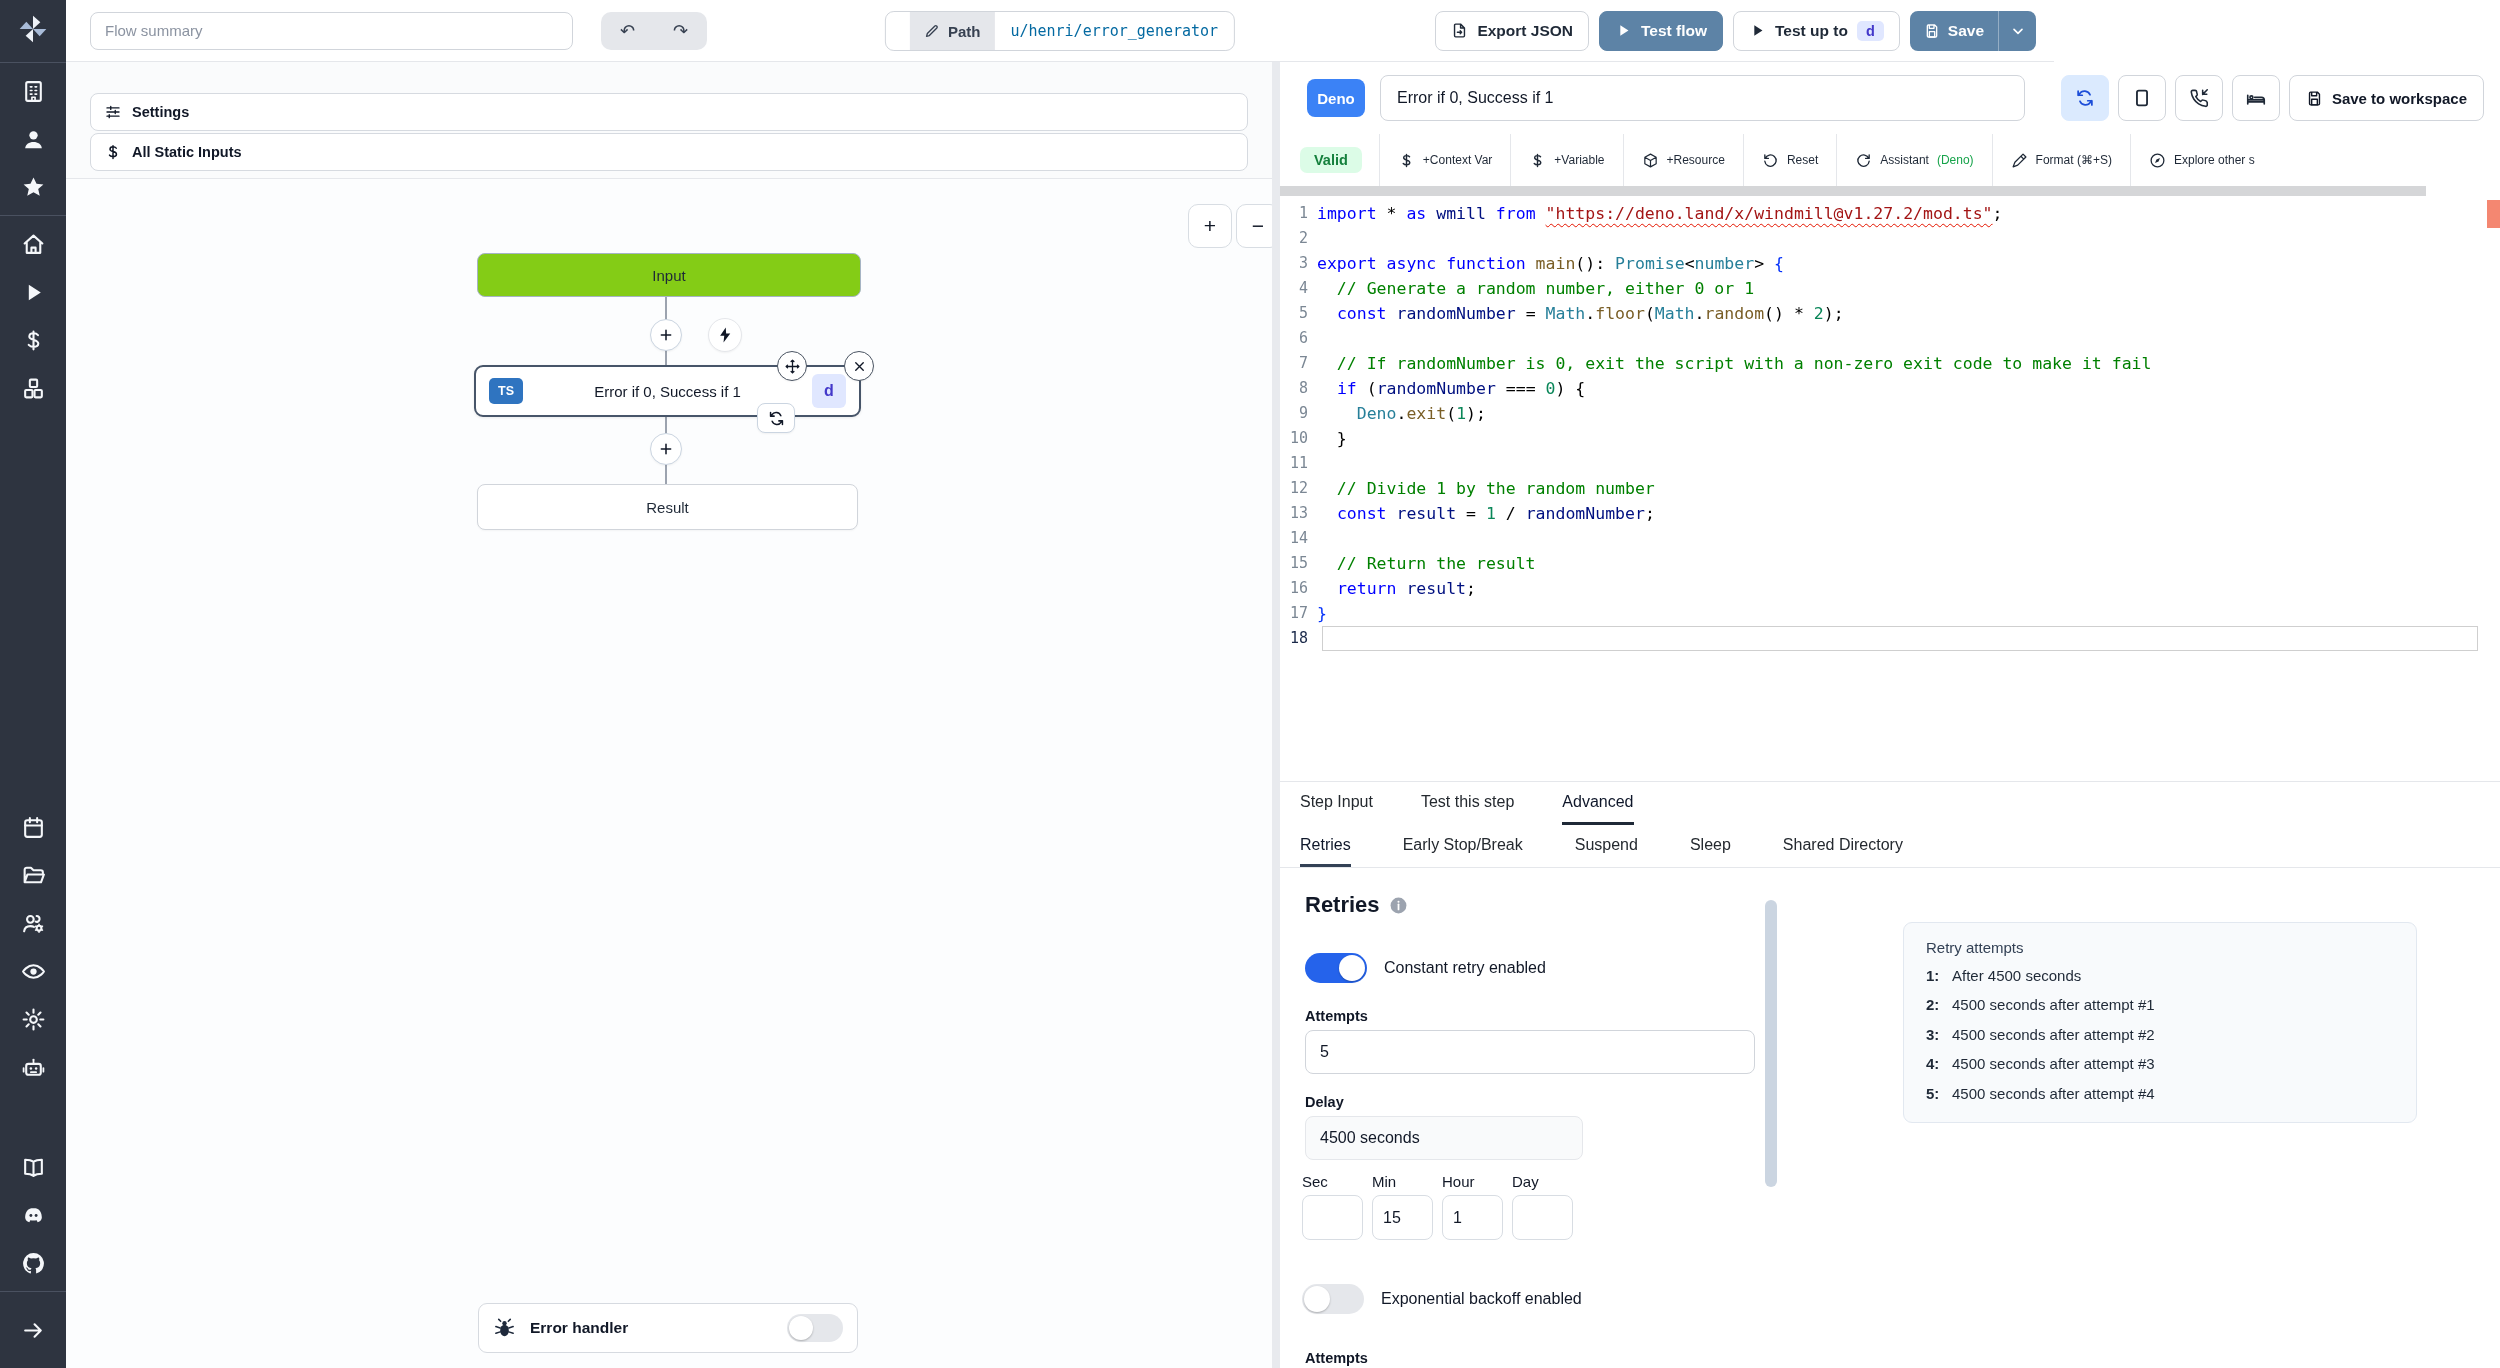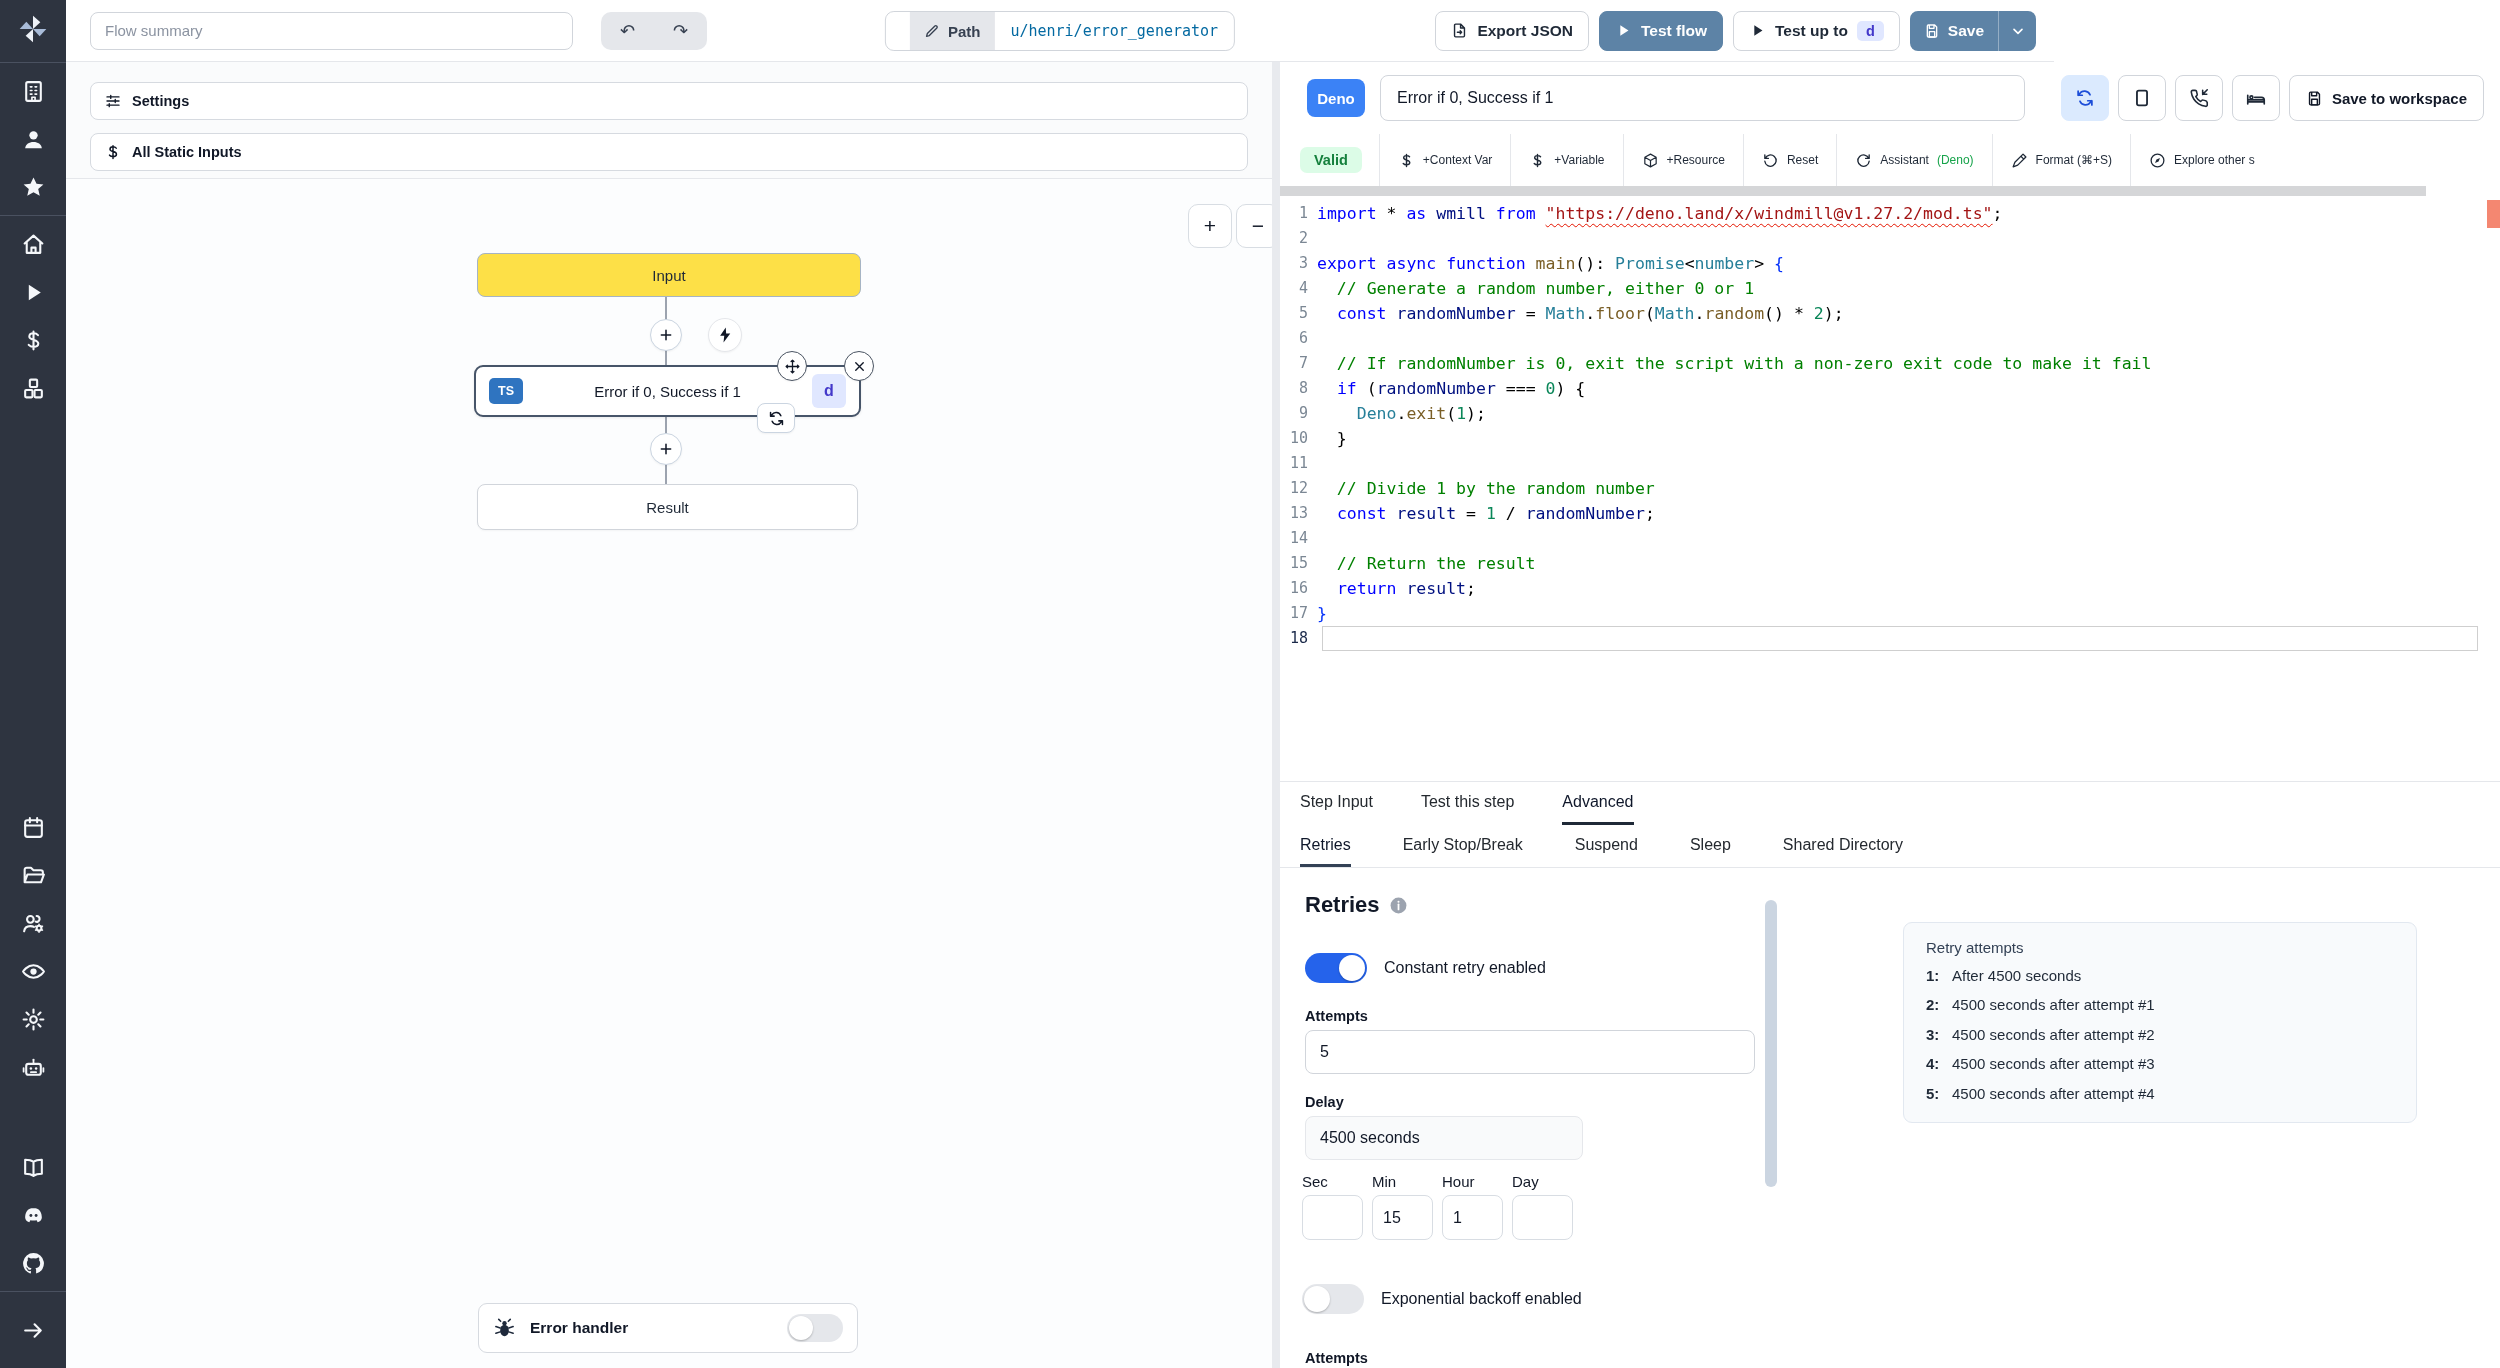--- a/index.html
+++ b/index.html
@@ -48,29 +48,29 @@
   .save-main .ic { width:16px; height:16px; }
   .save-caret { width:38px; display:flex; align-items:center; justify-content:center; border-left:1px solid rgba(255,255,255,.35); }
   .save-caret .ic { width:16px; height:16px; }
 
   
   #flowpanel { position:absolute; left:66px; top:62px; width:1206px; height:1306px; background:#fafbfc; }
   .toprow-box { position:absolute; left:24px; width:1158px; height:38px; background:#fff; border:1px solid #d6dae0;
                 border-radius:8px; display:flex; align-items:center; gap:10px; padding:0 13px; cursor:pointer; }
   .toprow-box .ic { width:18px; height:18px; color:#111827; }
   .toprow-box span.lbl { font-size:14.5px; font-weight:700; color:#111827; }
-  #box-settings { top:20px; }
+  #box-settings { top:31px; }
   #box-inputs { top:71px; }
   #canvas { position:absolute; left:0; top:116px; width:1206px; height:1190px; border-top:1px solid #e5e7eb; background:#fcfdfe; }
   .zoom-btn { position:absolute; width:44px; height:44px; background:#fff; border:1px solid #d8dde3; border-radius:10px;
               display:flex; align-items:center; justify-content:center; font-size:21px; color:#111827; cursor:pointer; }
   .connector { position:absolute; width:2px; background:#9ca3af; }
   .node { position:absolute; display:flex; align-items:center; justify-content:center; font-size:15px; color:#1f2937;
           border-radius:8px; cursor:pointer; }
-  .node-input { background:#fde047; border:1px solid #a6b4c4; }
+  .node-input { background:#84cc16; border:1px solid #a6b4c4; }
   .node-result { background:#fff; border:1px solid #d1d5db; box-shadow:0 1px 2px rgba(0,0,0,.04); }
   .node-step { background:#fff; border:2px solid #475569; border-radius:9px; box-shadow:0 1px 3px rgba(0,0,0,.08); }
   .ts-badge { position:absolute; left:13px; width:34px; height:26px; background:#2f74c0; color:#fff; border-radius:5px;
               font-size:12.5px; font-weight:700; display:flex; align-items:center; justify-content:center; }
   .d-badge { position:absolute; right:13px; width:34px; height:34px; background:#e0e7ff; color:#4338ca; border-radius:6px;
              font-size:16px; font-weight:700; display:flex; align-items:center; justify-content:center; }
   .step-title { font-size:15px; color:#111827; }
   .g-circle { position:absolute; background:#fff; border:1px solid #cbd5e1; border-radius:50%; display:flex;
               align-items:center; justify-content:center; color:#111827; cursor:pointer; box-shadow:0 1px 2px rgba(0,0,0,.05); }
   .g-circle.dark { border:1.5px solid #4b5563; }

